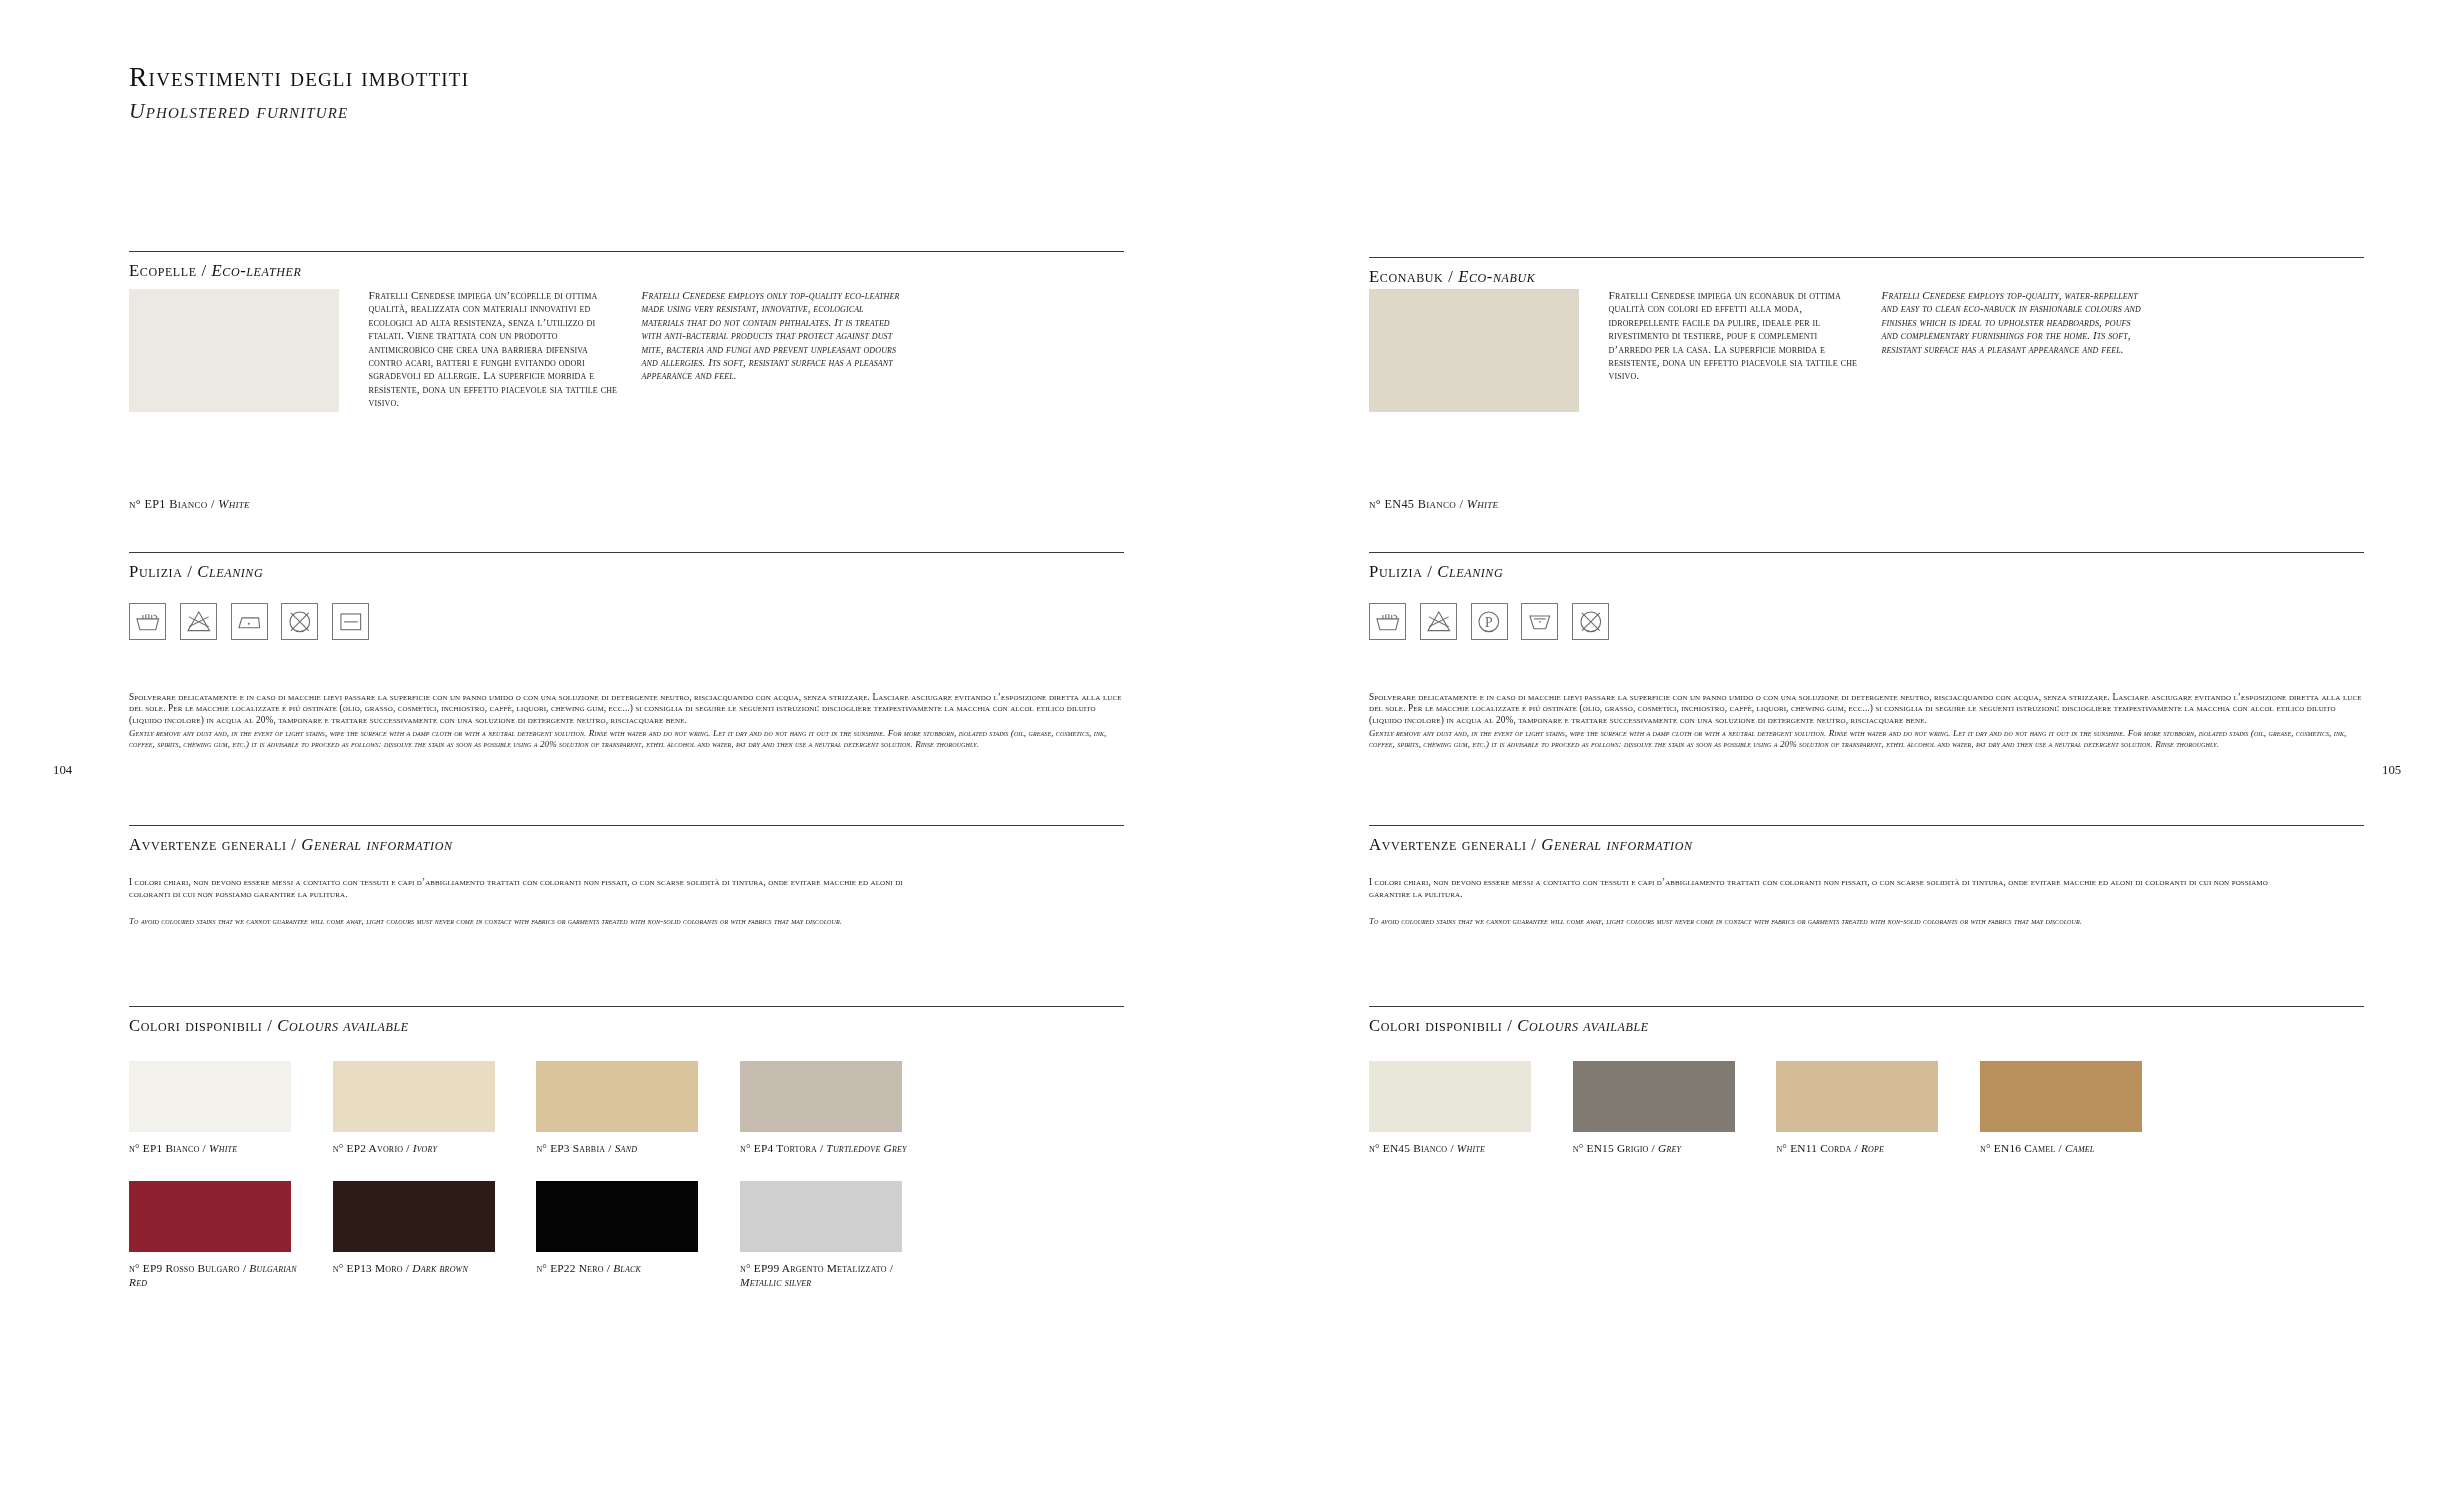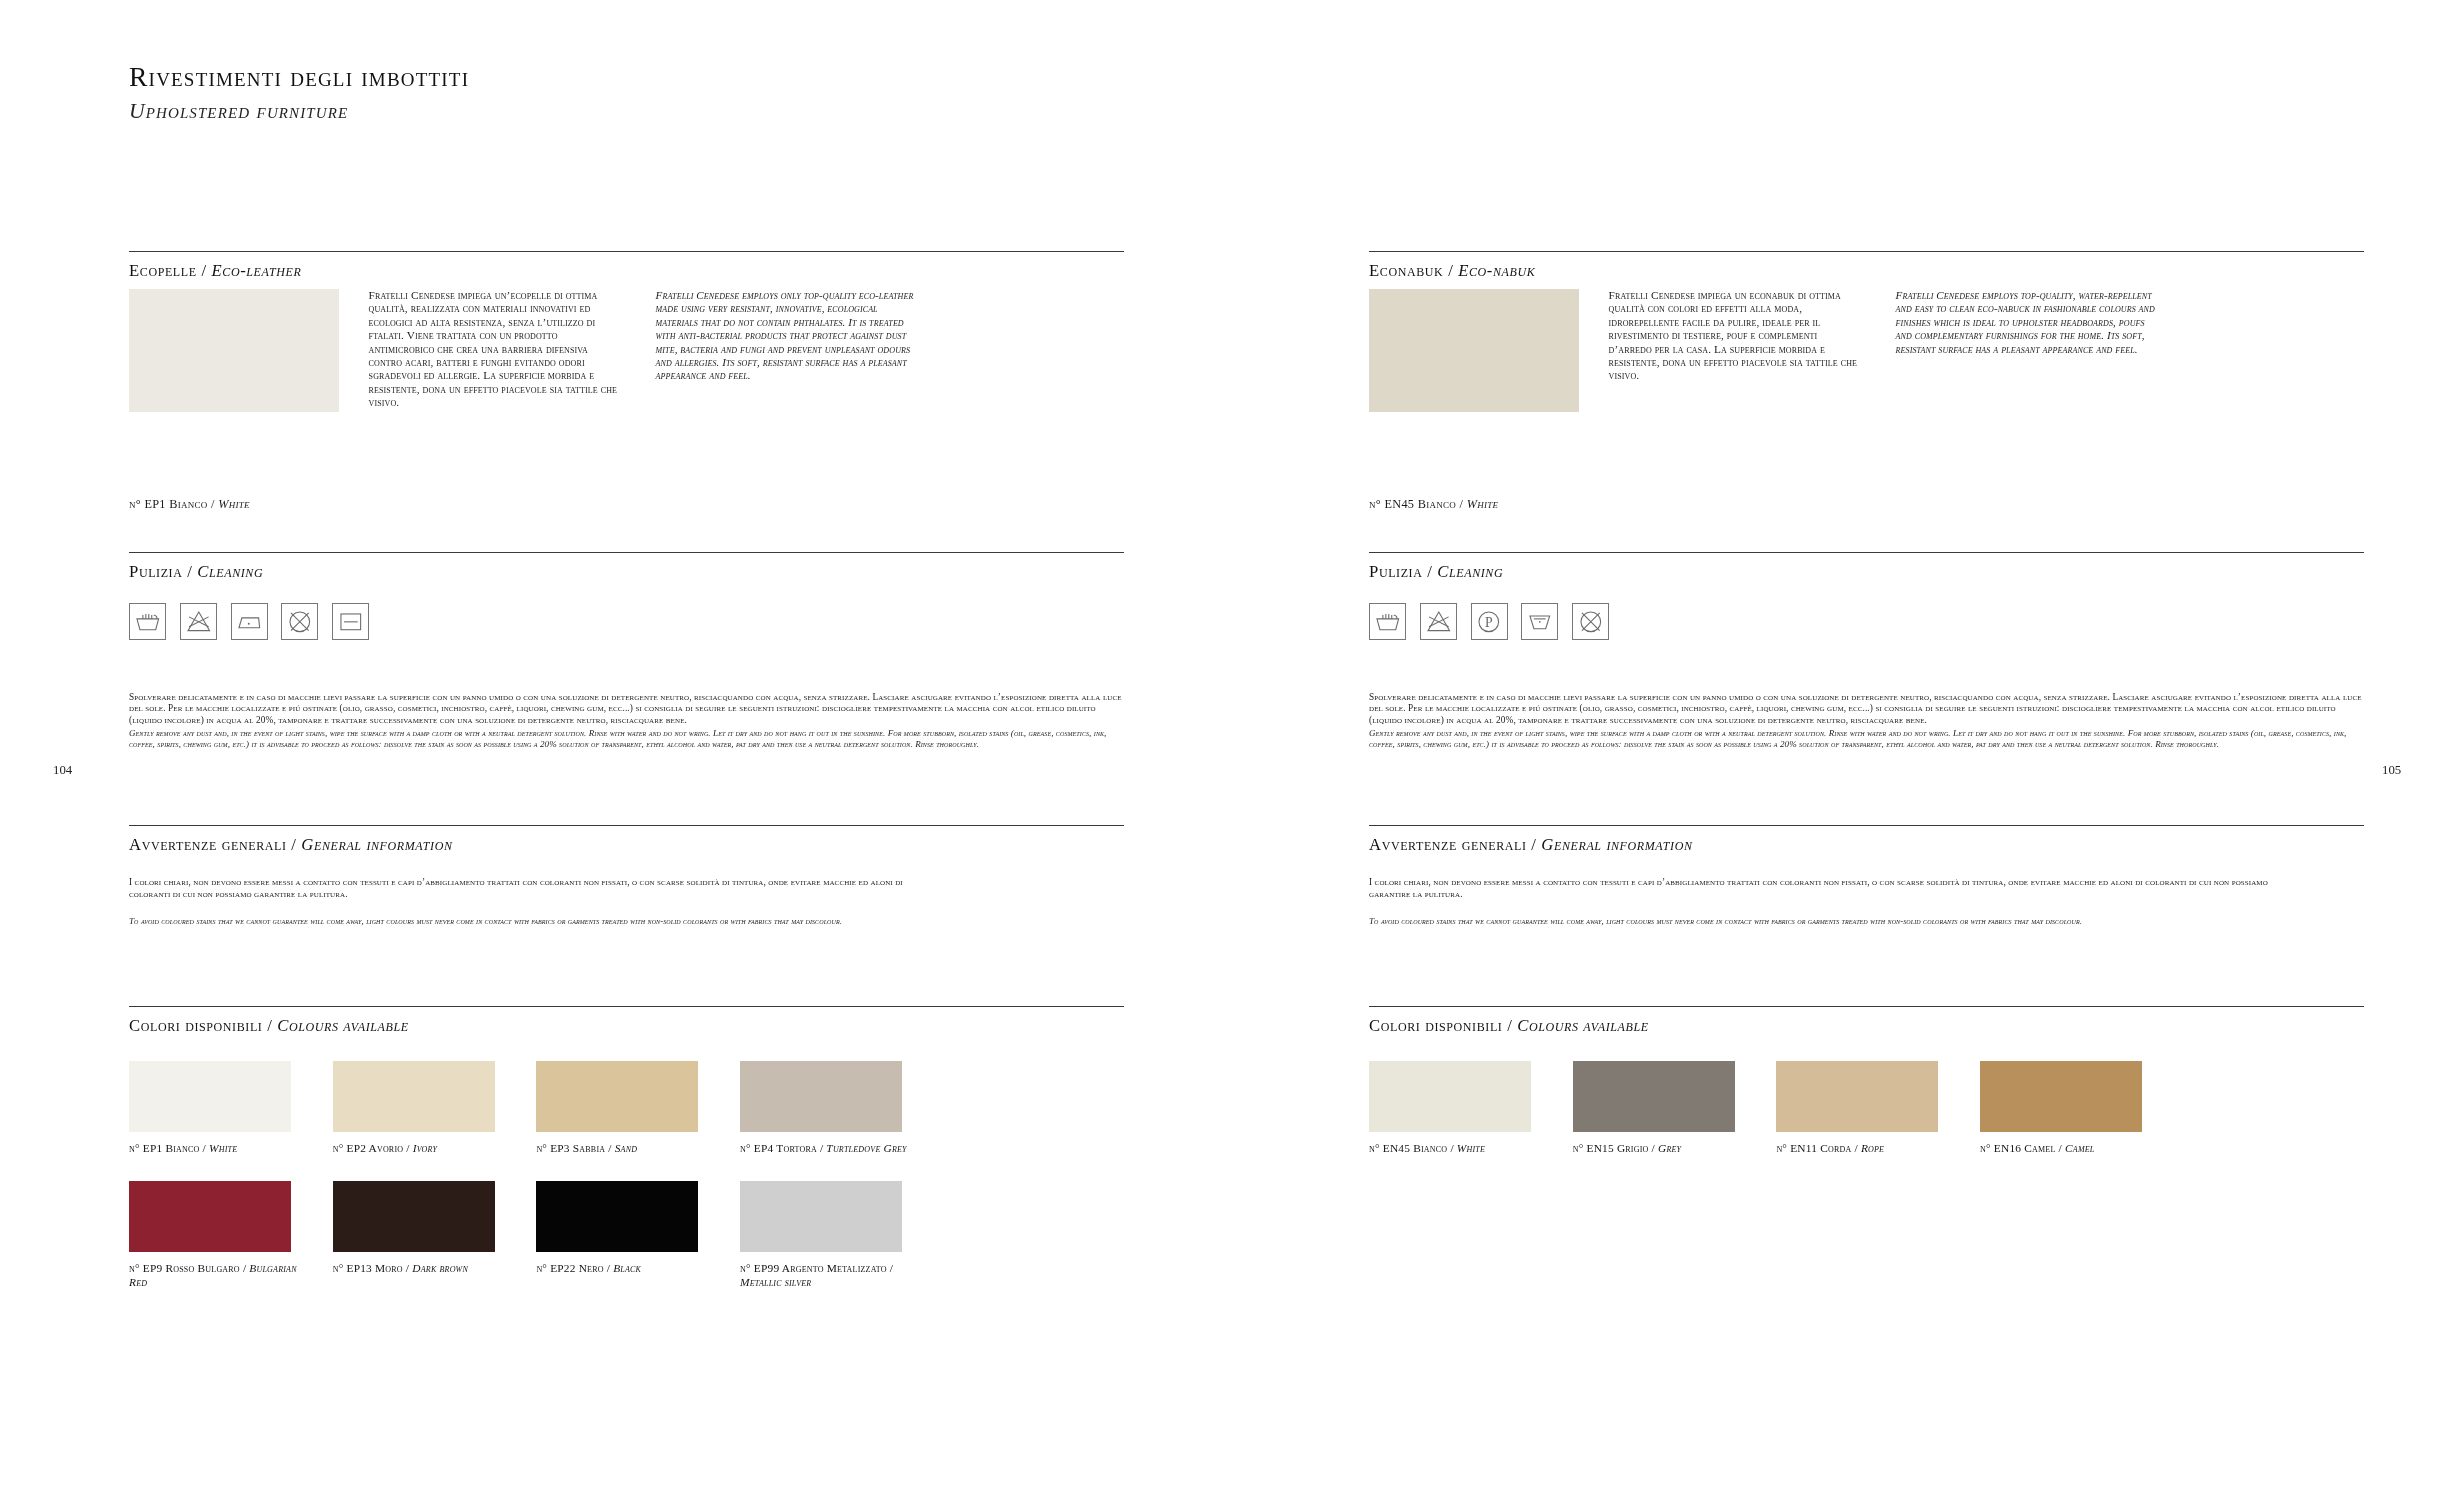--- a/index.html
+++ b/index.html
@@ -45,21 +45,21 @@
   
   .sample-row { position: absolute; display: flex; gap: 0; }
   .swatch-big { width: 210px; height: 123px; border: 0; }
   .desc-it {
     width: 251px; margin-left: 29.6px;
     font-size: 11.3px; line-height: 13.4px;
     font-variant: small-caps; letter-spacing: 0.1px; color: #1b1b1b;
     text-align: left;
   }
   .desc-en {
-    width: 261px; margin-left: 36px;
+    width: 261px; margin-left: 22px;
     font-size: 11px; line-height: 13.4px;
     font-variant: small-caps; font-style: italic;
     letter-spacing: 0.1px; color: #1b1b1b;
   }
   .sample-caption {
     position: absolute;
     font-size: 12.3px; font-variant: small-caps; letter-spacing: 0.3px;
     white-space: nowrap;
   }
   .sample-caption .en { font-style: italic; }
@@ -245,21 +245,21 @@
         </div>
         <div class="colour-cell">
           <div class="chip" style="background: rgb(207, 207, 207);"></div>
           <div class="cap"><span>n° EP99 Argento Metalizzato / </span><span class="en">Metallic silver</span></div>
         </div>
       </div>
   </div>
 
   <div class="col right">
 
-    <div class="sec-head" style="top:251px;">
+    <div class="sec-head" style="top:257px;">
       <div class="rule"></div>
       <div class="lbl">
         <span>Econabuk</span>
         <span>/</span>
         <span class="en">Eco-nabuk</span>
       </div>
     </div>
 
     <div class="sample-row" style="top:289px; left:0;">
       <div class="swatch-big" id="rbig" style="background: rgb(221, 216, 200);"></div>

